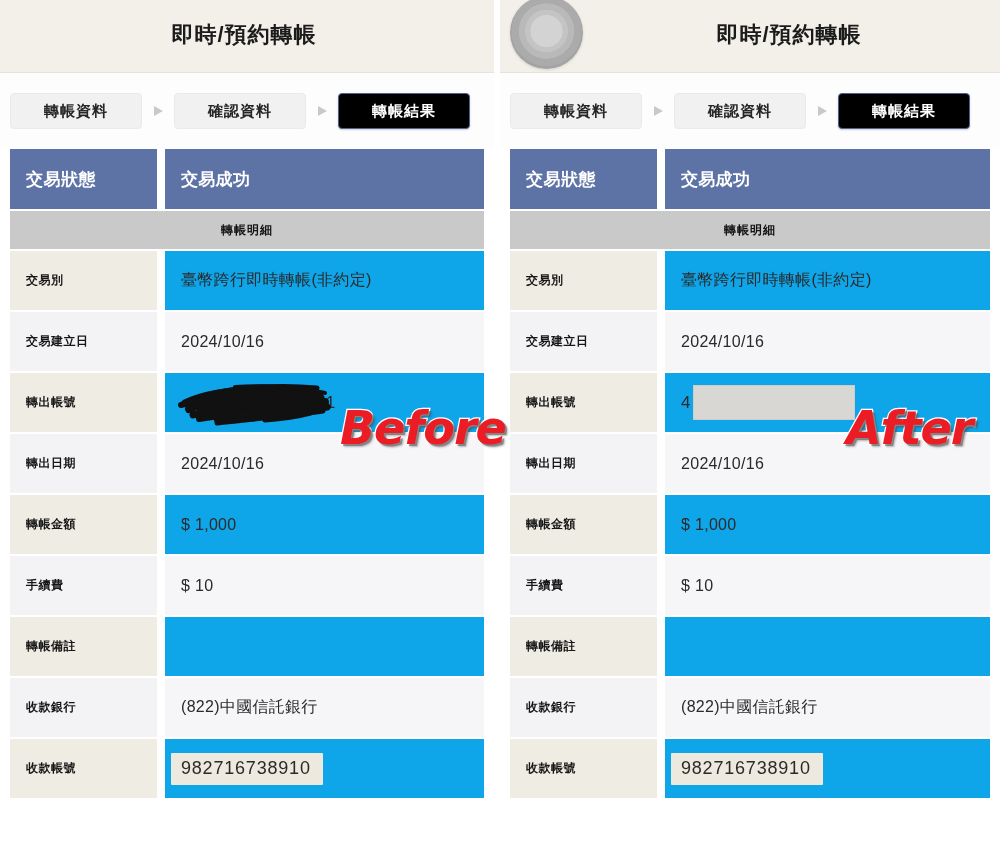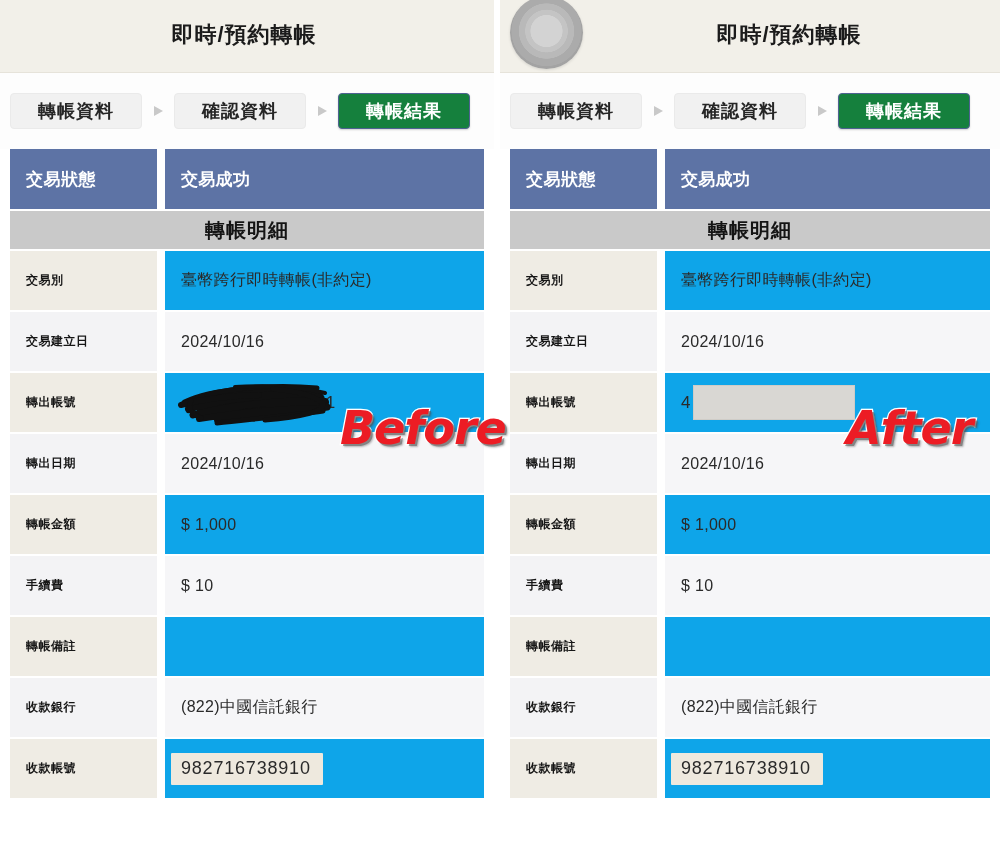--- a/index.html
+++ b/index.html
@@ -85,32 +85,32 @@
     box-sizing: border-box;
   }
   .step {
     flex: 0 0 auto;
     height: 36px;
     min-width: 132px;
     border-radius: 4px;
     display: flex;
     align-items: center;
     justify-content: center;
-    font-size: 18px;
+    font-size: 15px;
     font-weight: bold;
     letter-spacing: 1px;
     box-sizing: border-box;
   }
   .step-idle {
     background: #f1f1f1;
     color: #262626;
     border: 1px solid #eaeaea;
   }
   .step-active {
-    background: #15803d;
+    background: #000000;
     color: #ffffff;
     border: 1px solid #4f6characters;
     border: 1px solid #4e6291;
     box-shadow: 0 1px 2px rgba(0,0,0,0.18);
   }
   .step-arrow {
     flex: 0 0 auto;
     width: 32px;
     text-align: center;
     color: #c9c9c9;
@@ -166,21 +166,21 @@
   .row-status .tlabel { font-weight: bold; }
 
   
   .row-section { height: 38px; margin-bottom: 2px; }
   .row-section .section-cell {
     flex: 1 1 auto;
     background: #c9c9c9;
     display: flex;
     align-items: center;
     justify-content: center;
-    font-size: 20px;
+    font-size: 12px;
     font-weight: bold;
     color: #141414;
     letter-spacing: 1px;
   }
 
   
   .row-data { height: 59px; }
   .row-warm .tlabel { background: #efece4; }
   .row-warm .tvalue { background: #0ea5e9; }
   .row-cool .tlabel { background: #f3f3f5; }

